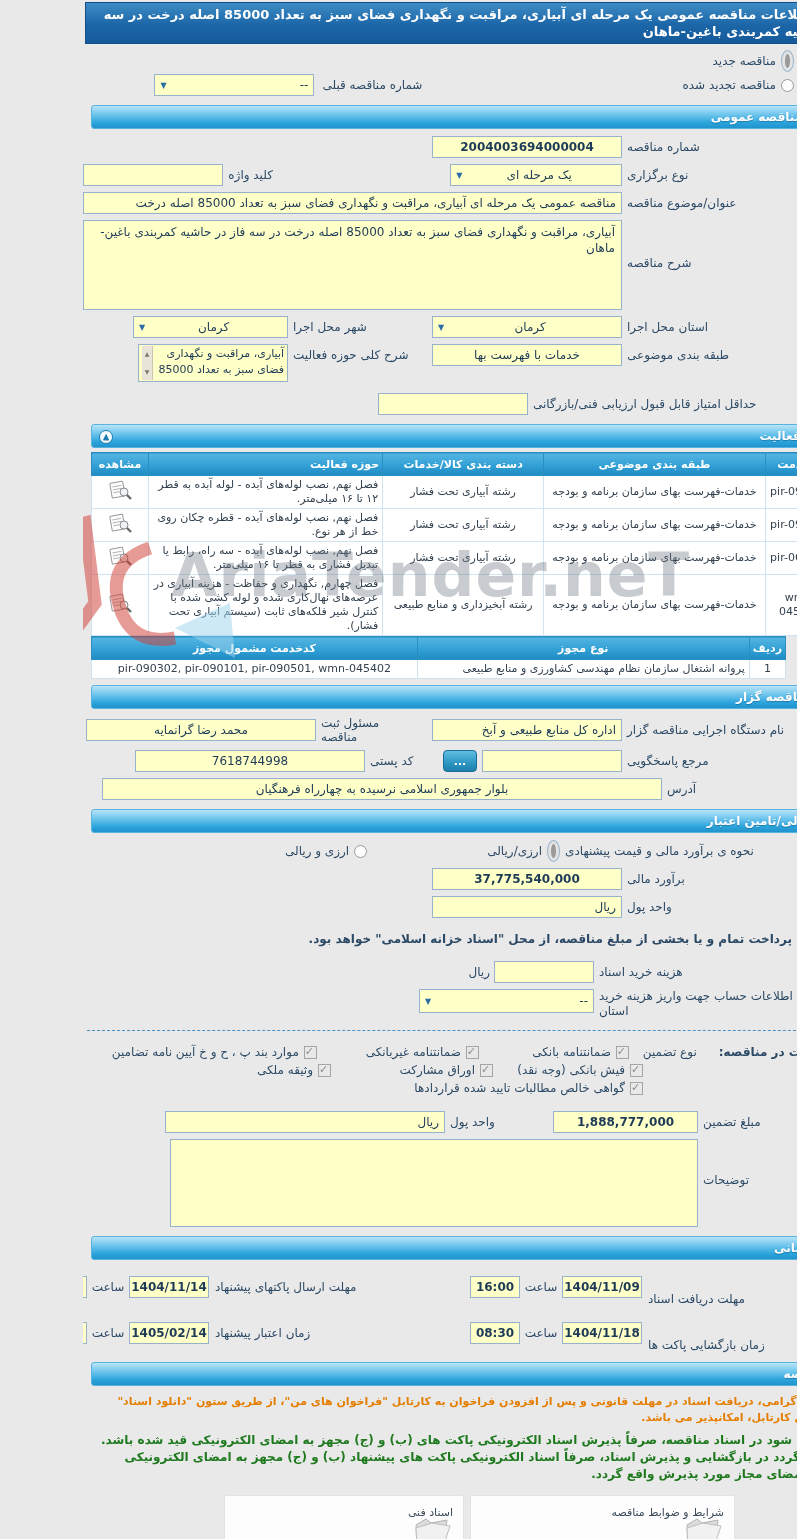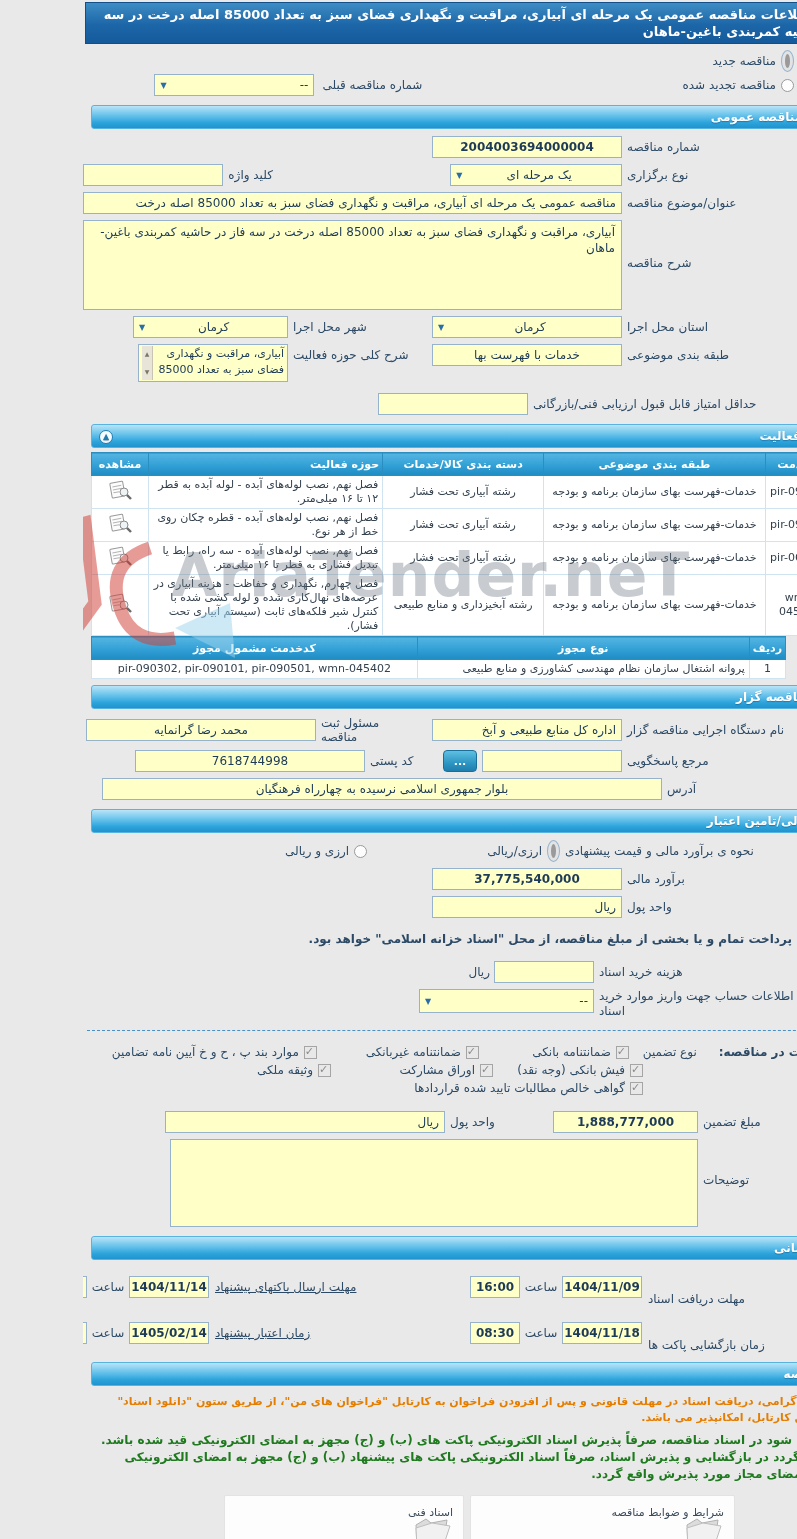--- a/index.html
+++ b/index.html
@@ -51,21 +51,21 @@
     margin-left:5px;position:relative;}
   .cb.ck::after{content:"✓";position:absolute;left:0;top:-2px;font-size:11px;color:#8b8b8b;}
   
   .dash{border-top:1px dashed #4a90c4;margin:8px 4px;}
   
   .grow{display:flex;align-items:flex-start;padding:2px 8px 2px 0;}
   .ggrp{display:flex;align-items:center;flex:none;}
   
   .srow{display:flex;align-items:center;padding:4px 86px 4px 0;}
   .slbl{width:152px;text-align:left;padding-left:6px;flex:none;margin-top:24px;}
-  .slbl2{width:148px;text-align:left;padding-left:6px;flex:none;text-decoration:underline;}
+  .slbl2{width:148px;text-align:left;padding-left:6px;flex:none;}
   .hrl{width:42px;text-align:center;flex:none;}
   .dinp{width:80px;font-weight:bold;}
   .tinp{width:50px;font-weight:bold;}
   
   .orange{color:#e57e00;font-weight:bold;font-size:11px;line-height:16px;padding:4px 14px 2px 14px;text-align:right;}
   .green{color:#1f7a1f;font-weight:bold;font-size:12px;line-height:17px;padding:4px 8px;display:flex;}
   
   .upgrid{display:grid;grid-template-columns:265px 240px;gap:8px 6px;margin:8px 145px 0 0;}
   .upbox{background:#fdfdfd;border:1px solid #e3e3e3;border-radius:2px;height:80px;position:relative;padding:6px 10px;}
   .uplbl{text-align:right;color:#3c4c5c;font-size:11px;padding-top:4px;}
@@ -301,21 +301,21 @@
 <div class="frow" style="padding-top:10px;align-items:flex-start;">
   <span class="cb ck" style="margin-right:-16px;"></span>
   <span style="width:640px;font-weight:bold;line-height:17px;">پرداخت تمام و یا بخشی از مبلغ مناقصه، از محل "اسناد خزانه اسلامی" خواهد بود.</span>
 </div>
 <div class="frow" style="padding-top:10px;">
   <span class="flbl" style="width:200px;">هزینه خرید اسناد</span>
   <div class="inp" style="width:100px;"></div>
   <span style="margin-right:4px;">ریال</span>
 </div>
 <div class="frow" style="align-items:flex-start;">
-  <span class="flbl" style="width:200px;line-height:15px;">اطلاعات حساب جهت واریز موارد خرید اسناد</span>
+  <span class="flbl" style="width:200px;line-height:15px;">اطلاعات حساب جهت واریز هزینه خرید استان</span>
   <div class="sel" style="width:175px;min-height:24px;">
     <span>--</span>
     <span class="arr">▼</span>
   </div>
 </div>
 
 <div class="dash"></div>
 
 <div class="grow" style="padding-top:6px;">
   <span style="font-weight:bold;flex:none;">تضمین شرکت در مناقصه:</span>

